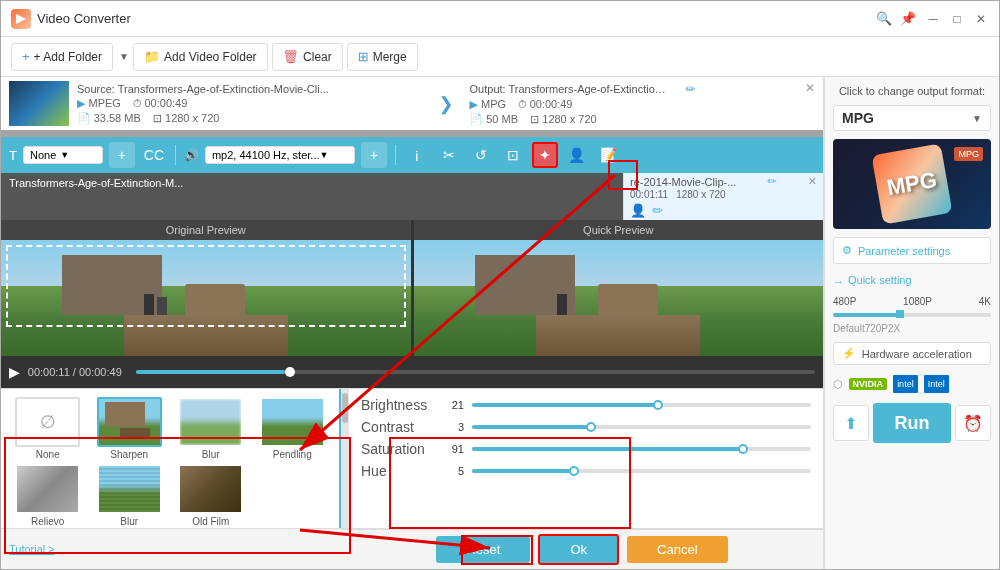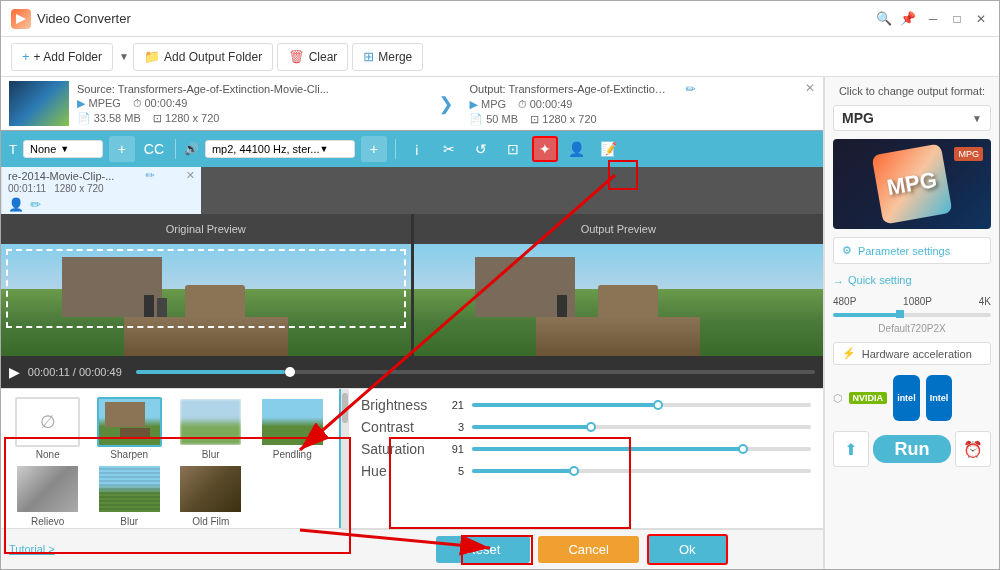--- a/index.html
+++ b/index.html
@@ -22,21 +22,21 @@
     .toolbar-btn .icon.red { color: #e05c5c; }
     .dropdown-arrow { color: #666; font-size: 10px; margin-left: 2px; }
     
     
     .main-content { display: flex; flex: 1; overflow: hidden; }
     
     
     .left-panel { flex: 1; display: flex; flex-direction: column; overflow: hidden; border-right: 1px solid #ddd; }
     
     
-    .file-row { display: flex; align-items: center; padding: 4px 8px; background: #fff; border-bottom: 1px solid #a3a3a3; gap: 8px; position: relative; }
+    .file-row { display: flex; align-items: center; padding: 4px 8px; background: #fff; border-bottom: 7px solid #a3a3a3; gap: 8px; position: relative; }
     .file-thumbnail { width: 60px; height: 45px; background: linear-gradient(135deg, #2c5f8a, #4a9fd4); flex-shrink: 0; overflow: hidden; position: relative; }
     .file-thumb-img { width: 100%; height: 100%; background: linear-gradient(135deg, #1a3a5c, #2c7bb6, #8bc34a); }
     .file-info { flex: 1; display: flex; flex-direction: column; gap: 2px; }
     .file-info-row { display: flex; align-items: center; gap: 16px; }
     .file-path { font-size: 11px; color: #555; white-space: nowrap; overflow: hidden; text-overflow: ellipsis; max-width: 260px; }
     .file-meta { display: flex; gap: 12px; font-size: 11px; color: #666; }
     .file-meta-item { display: flex; align-items: center; gap: 3px; }
     .arrow-icon { color: #4a9fd4; font-size: 18px; margin: 0 8px; }
     .output-info { flex: 1; display: flex; flex-direction: column; gap: 2px; }
     .output-path { font-size: 11px; color: #555; white-space: nowrap; overflow: hidden; text-overflow: ellipsis; max-width: 200px; }
@@ -50,21 +50,21 @@
     .edit-tool-btn.highlighted { background: #e05c5c; border: 2px solid #ff0000; }
     .edit-tool-sep { width: 1px; height: 20px; background: rgba(255,255,255,0.4); margin: 0 2px; }
     .audio-select { display: flex; align-items: center; gap: 0; background: #fff; border: 1px solid #ddd; border-radius: 3px; padding: 2px 6px; font-size: 11px; min-width: 150px; }
     
     
     .file-name-bar { background: #555; padding: 2px 8px; font-size: 11px; color: #fff; height: 20px; display: flex; align-items: center; justify-content: space-between; }
     
     
     .preview-area { display: flex; flex: 1; background: #2a2a2a; position: relative; overflow: hidden; }
     .preview-panel { flex: 1; display: flex; flex-direction: column; }
-    .preview-label { background: #444; color: #ccc; font-size: 11px; padding: 2px 8px; text-align: center; height: 30px; display: flex; align-items: center; justify-content: center; }
+    .preview-label { background: #444; color: #ccc; font-size: 11px; padding: 2px 8px; text-align: center; height: 20px; display: flex; align-items: center; justify-content: center; }
     .preview-video { flex: 1; background: linear-gradient(135deg, #1a3a2a, #2c6b3a, #4a8b2a, #8bc34a, #6b9b4a); position: relative; overflow: hidden; }
     .video-scene { width: 100%; height: 100%; position: relative; overflow: hidden; }
     .sky { position: absolute; top: 0; left: 0; right: 0; height: 40%; background: linear-gradient(180deg, #87ceeb, #b0d4e8); }
     .ground { position: absolute; bottom: 0; left: 0; right: 0; height: 60%; background: linear-gradient(180deg, #5a8a3a, #3a6a2a, #2a5a1a); }
     .preview-divider { width: 3px; background: #333; }
     
     
     .controls-bar { background: #333; padding: 4px 8px; display: flex; align-items: center; gap: 8px; height: 32px; }
     .play-btn { color: #fff; cursor: pointer; font-size: 14px; }
     .time-display { color: #ccc; font-size: 11px; min-width: 100px; }
@@ -105,28 +105,28 @@
     .format-label { font-size: 11px; color: #555; text-align: center; }
     .format-select { display: flex; align-items: center; justify-content: space-between; background: #fff; border: 1px solid #ddd; border-radius: 3px; padding: 4px 8px; cursor: pointer; }
     .format-name { font-size: 14px; font-weight: bold; color: #333; }
     .format-dropdown { color: #666; font-size: 10px; }
     .format-preview { background: linear-gradient(135deg, #1a1a2e, #16213e, #0f3460); border-radius: 4px; height: 90px; display: flex; align-items: center; justify-content: center; position: relative; overflow: hidden; }
     .mpg-icon { font-size: 28px; font-weight: bold; color: #fff; text-shadow: 2px 2px 4px rgba(0,0,0,0.5); }
     .param-btn { display: flex; align-items: center; gap: 6px; padding: 6px 8px; background: #fff; border: 1px solid #ddd; border-radius: 3px; cursor: pointer; font-size: 11px; color: #4db8d4; }
     .quick-setting { font-size: 11px; color: #4db8d4; font-weight: 500; padding: 2px 0; }
     .quality-bar { display: flex; flex-direction: column; gap: 4px; }
     .quality-slider { height: 4px; background: linear-gradient(90deg, #4db8d4 0%, #4db8d4 40%, #ddd 40%); border-radius: 2px; position: relative; margin: 2px 0; }
-    .quality-labels { display: flex; justify-content: center; font-size: 10px; color: #999; }
+    .quality-labels { display: flex; justify-content: flex-start; font-size: 10px; color: #999; }
     .quality-labels-top { display: flex; justify-content: space-between; font-size: 10px; color: #555; }
     .hw-accel { display: flex; align-items: center; gap: 6px; padding: 4px 8px; background: #fff; border: 1px solid #ddd; border-radius: 3px; font-size: 11px; color: #555; }
     .nvidia-badge { background: #76b900; color: #fff; font-size: 9px; padding: 1px 4px; border-radius: 2px; font-weight: bold; }
-    .intel-badge { background: #0071c5; color: #fff; font-size: 9px; padding: 18px 4px; border-radius: 6px; font-weight: bold; }
+    .intel-badge { background: #0071c5; color: #fff; font-size: 9px; padding: 4px 4px; border-radius: 1px; font-weight: normal; }
     .run-bar { display: flex; align-items: center; gap: 4px; }
     .run-icon-btn { width: 36px; height: 36px; background: #fff; border: 1px solid #ddd; border-radius: 3px; display: flex; align-items: center; justify-content: center; cursor: pointer; color: #4db8d4; font-size: 16px; }
-    .run-btn { flex: 1; height: 28px; background: #4db8d4; color: #fff; border: none; border-radius: 13px; font-size: 18px; font-weight: bold; cursor: pointer; }
+    .run-btn { flex: 1; height: 40px; background: #4db8d4; color: #fff; border: none; border-radius: 3px; font-size: 18px; font-weight: bold; cursor: pointer; }
     .alarm-icon-btn { width: 36px; height: 36px; background: #fff; border: 1px solid #ddd; border-radius: 3px; display: flex; align-items: center; justify-content: center; cursor: pointer; color: #888; font-size: 16px; }
     
     
     .tutorial-link { color: #4db8d4; font-size: 11px; text-decoration: underline; cursor: pointer; padding: 2px 8px; }
     
     
     .filter-scrollbar { width: 8px; background: #e5e5e5; display: flex; flex-direction: column; align-items: center; padding-top: 4px; }
     .filter-scroll-thumb { width: 6px; height: 30px; background: #bbb; border-radius: 3px; }
   </style>
 </head>
@@ -153,21 +153,21 @@
   </div>
 
   <div class="toolbar">
     <button class="toolbar-btn">
       <span class="icon">+</span>
       <span>+ Add Folder</span>
     </button>
     <span class="dropdown-arrow">▼</span>
     <button class="toolbar-btn">
       <span class="icon" style="color:#4a9fd4;">📁</span>
-      <span>Add Output Folder</span>
+      <span>Add Video Folder</span>
     </button>
     <button class="toolbar-btn">
       <span class="icon red">🗑</span>
       <span>Clear</span>
     </button>
     <button class="toolbar-btn">
       <span class="icon">⊞</span>
       <span>Merge</span>
     </button>
   </div>
@@ -254,20 +254,23 @@
         <span class="edit-tool-btn">ℹ</span>
         <span class="edit-tool-btn">✂</span>
         <span class="edit-tool-btn">↺</span>
         <span class="edit-tool-btn">⊡</span>
         <span class="edit-tool-btn highlighted" style="background:#e05c5c;border:2px solid #ff0000;border-radius:3px;">✦</span>
         <span class="edit-tool-btn">👤</span>
         <span class="edit-tool-btn">📝</span>
       </div>
 
       <div style="display:flex;background:#555;">
+        <div class="file-name-bar" style="flex:1;">
+          <span>Transformers-Age-of-Extinction-M...</span>
+        </div>
         <div style="background:#e8f4ff;border-left:1px solid #ddd;padding:2px 6px;display:flex;flex-direction:column;gap:1px;min-width:200px;">
           <div style="display:flex;align-items:center;justify-content:space-between;">
             <span style="font-size:11px;color:#555;">re-2014-Movie-Clip-...</span>
             <span style="font-size:11px;color:#4a9fd4;cursor:pointer;">✏</span>
             <span style="font-size:11px;color:#999;cursor:pointer;">✕</span>
           </div>
           <div style="display:flex;gap:8px;font-size:10px;color:#666;">
             <span>00:01:11</span>
             <span>1280 x 720</span>
           </div>
@@ -294,21 +297,21 @@
               <div style="position:absolute;bottom:0;left:30%;width:40%;height:35%;background:linear-gradient(180deg,#8b7355,#6b5335);"></div>
 
               <div style="position:absolute;top:5px;left:5px;right:5px;bottom:25%;border:2px dashed #fff;"></div>
             </div>
           </div>
         </div>
 
         <div class="preview-divider"></div>
 
         <div class="preview-panel">
-          <div class="preview-label">Output Preview</div>
+          <div class="preview-label">Quick Preview</div>
           <div class="preview-video">
             <div class="video-scene">
               <div class="sky"></div>
               <div class="ground" style="background:linear-gradient(180deg,#6a9a4a,#4a7a3a,#3a6a2a);"></div>
               <div style="position:absolute;bottom:35%;left:15%;width:100px;height:60px;background:#7a6a5a;"></div>
               <div style="position:absolute;bottom:32%;left:45%;width:60px;height:35px;background:#8b7355;border-radius:3px 3px 0 0;"></div>
               <div style="position:absolute;bottom:32%;left:35%;width:10px;height:25px;background:#333;"></div>
               <div style="position:absolute;bottom:0;left:30%;width:40%;height:35%;background:linear-gradient(180deg,#8b7355,#6b5335);"></div>
             </div>
           </div>
@@ -425,22 +428,22 @@
               <div class="adj-thumb" style="left:calc(30% - 5px);"></div>
             </div>
           </div>
         </div>
       </div>
 
       <div style="display:flex;align-items:center;background:#f5f5f5;border-top:1px solid #ddd;">
         <span class="tutorial-link" style="width:340px;padding:6px 8px;">Tutorial &gt;</span>
         <div class="bottom-bar" style="flex:1;padding:6px 8px;">
           <button class="action-btn btn-reset">Reset</button>
+          <button class="action-btn btn-ok" style="border:2px solid #ff0000;">Ok</button>
           <button class="action-btn btn-cancel">Cancel</button>
-          <button class="action-btn btn-ok" style="border:2px solid #ff0000;">Ok</button>
         </div>
       </div>
     </div>
 
     <div class="right-panel">
       <span class="format-label">Click to change output format:</span>
 
       <div class="format-select">
         <span class="format-name">MPG</span>
         <span class="format-dropdown">▼</span>

